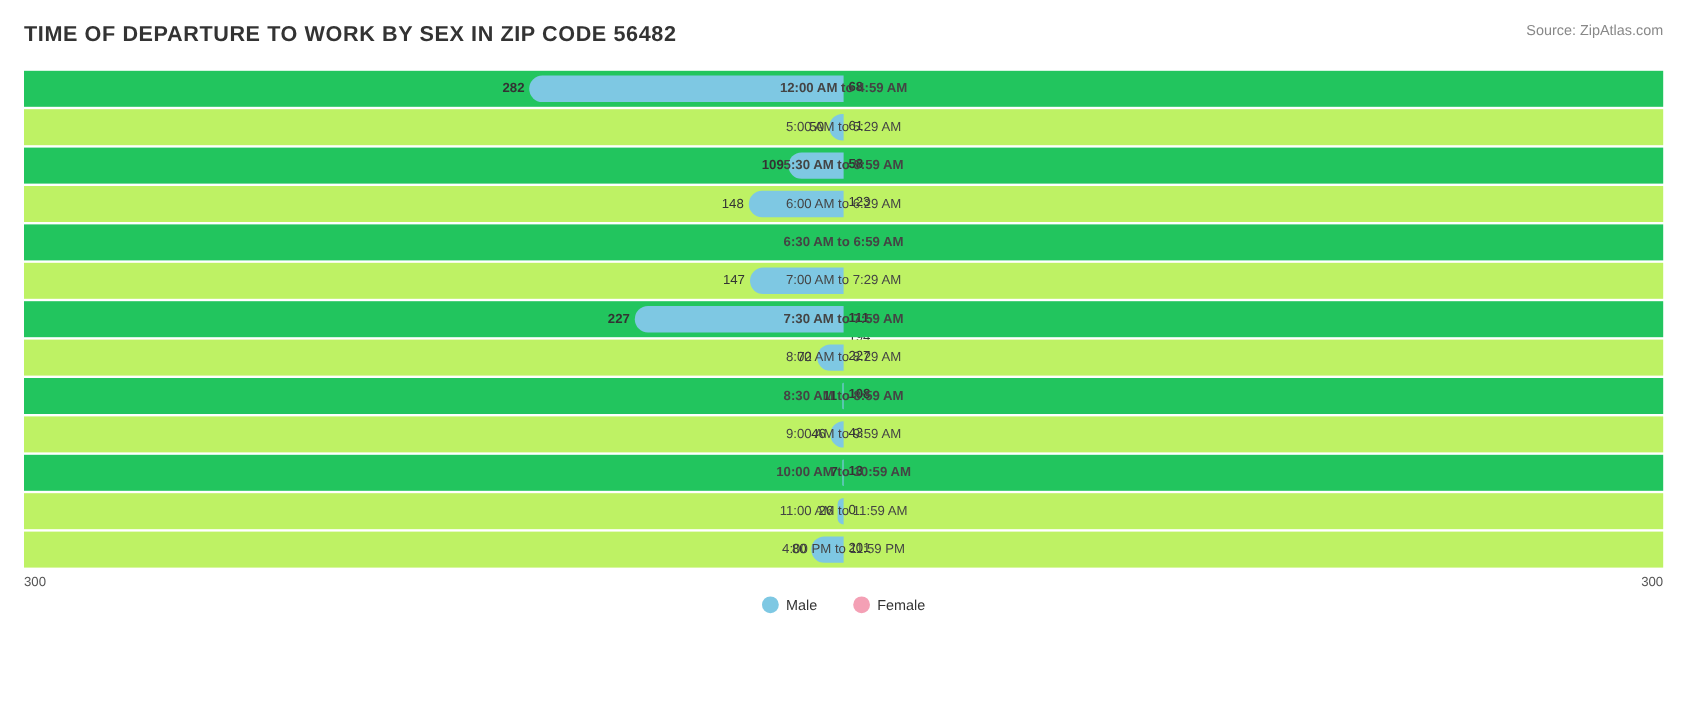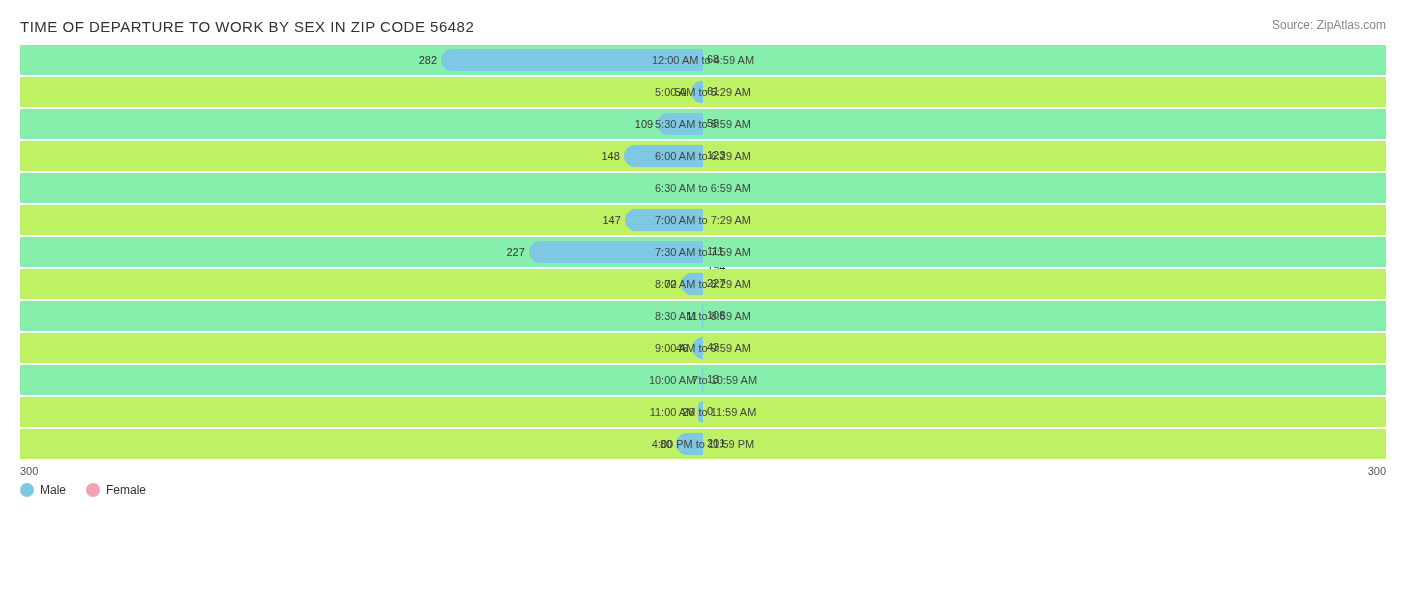--- a/index.html
+++ b/index.html
@@ -10,43 +10,44 @@
       height: 595px;
       overflow: hidden;
     }
     .chart-container {
       width: 1406px;
       height: 595px;
       padding: 18px 20px 40px 20px;
       position: relative;
     }
     .chart-title {
-      font-size: 15px;
-      font-weight: normal;
+      font-size: 18px;
+      font-weight: bold;
       color: #333;
-      margin-bottom: 10px;
+      margin-bottom: 20px;
       text-transform: uppercase;
       letter-spacing: 0.5px;
     }
     .source-text {
       position: absolute;
       top: 18px;
       right: 20px;
       font-size: 12px;
       color: #888;
     }
     .row {
       display: flex;
       align-items: center;
       height: 30px;
       margin-bottom: 2px;
       position: relative;
     }
     .row-bg-even {
-      background: #86efac;
+      background: #22c55e;
+      font-weight: bold;
     }
     .row-bg-odd {
       background: #bef264;
     }
     
     .label-col {
       width: 200px;
       text-align: center;
       font-size: 11px;
       color: #444;
@@ -99,21 +100,22 @@
     }
     .axis-labels {
       display: flex;
       justify-content: space-between;
       margin-top: 6px;
       font-size: 11px;
       color: #555;
     }
     .legend {
       display: flex;
-      gap: 20px;
+      justify-content: center;
+      gap: 30px;
       margin-top: 6px;
     }
     .legend-item {
       display: flex;
       align-items: center;
       gap: 6px;
       font-size: 12px;
       color: #333;
     }
     .legend-dot {

